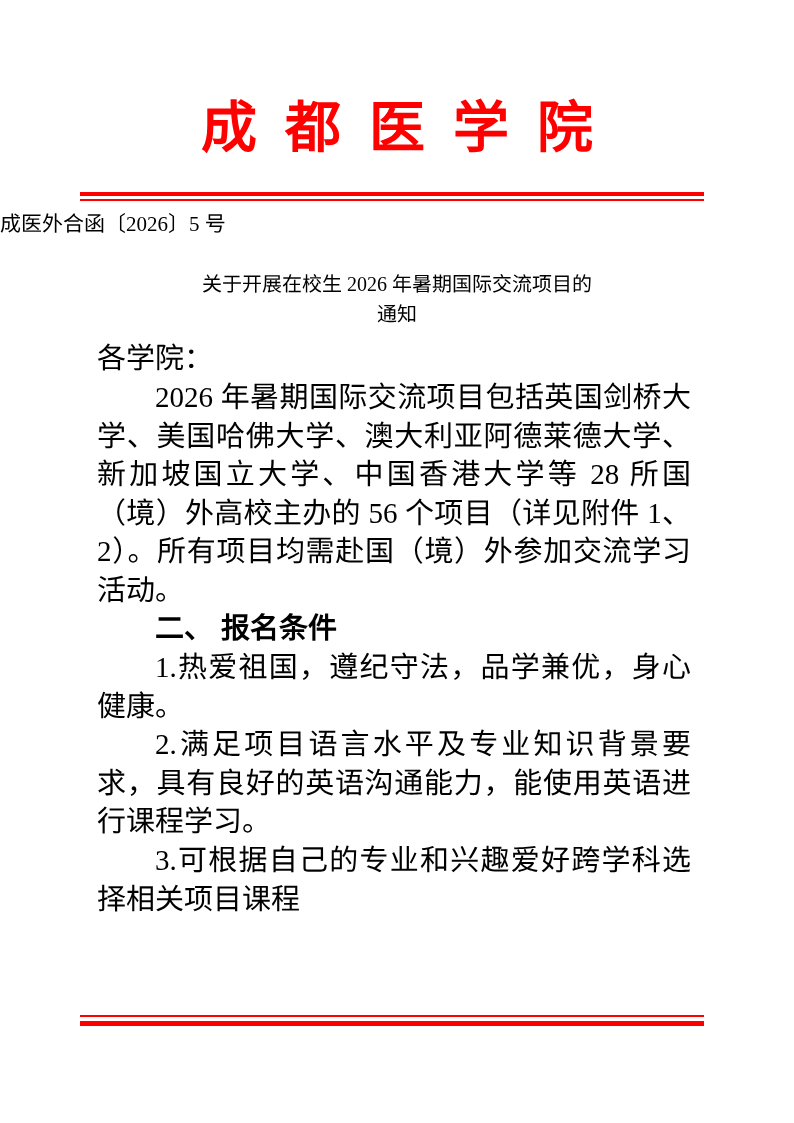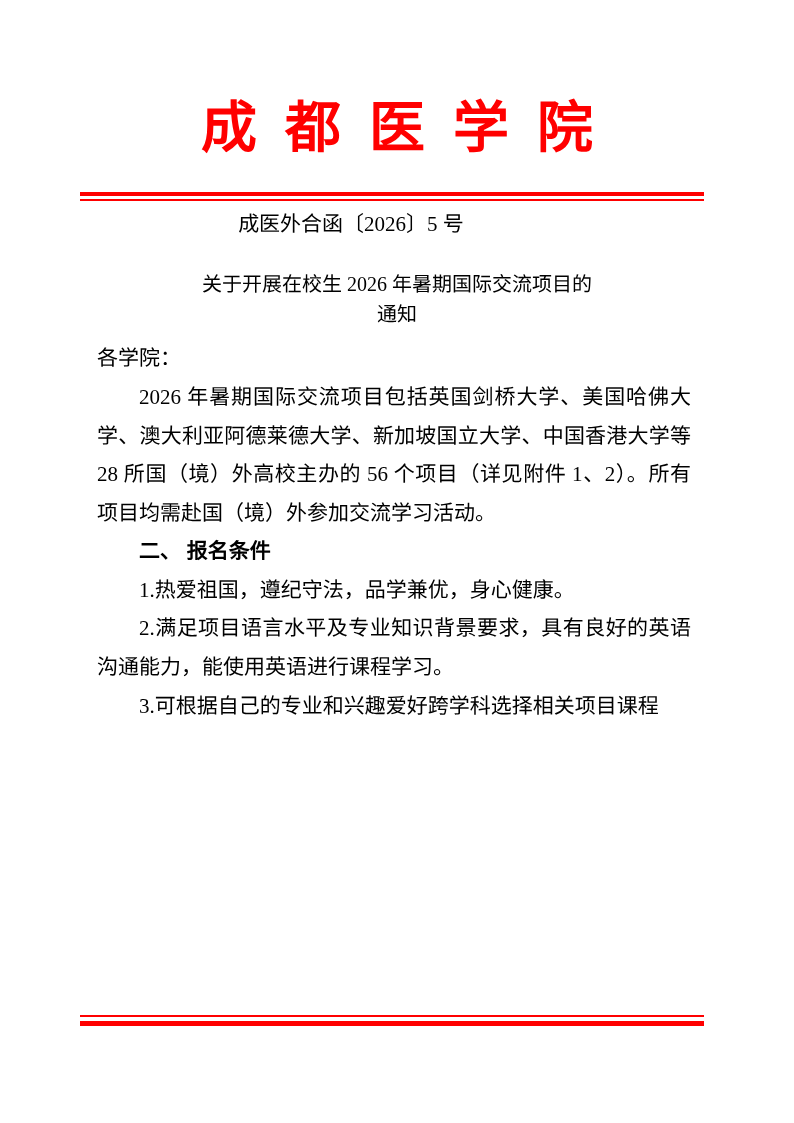--- a/index.html
+++ b/index.html
@@ -42,41 +42,41 @@
     left: 80px;
     right: 90px;
     top: 1015px;
   }
   .rule-bottom .bar-thick { height: 5px; }
 
   
   .doc-number {
     margin-top: 9px;
     padding-right: 92px;
-    text-align: center;
+    text-align: left;
     font-size: 21px;
     line-height: 1.35;
     color: #000000;
   }
 
   
   .doc-title {
     margin-top: 32px;
     text-align: center;
     font-size: 20px;
     line-height: 1.48;
     font-weight: normal;
     color: #000000;
     font-family: "Liberation Serif", "DejaVu Serif", serif;
   }
 
   
   .doc-body {
     margin: 10px 103px 0 97px;
-    font-size: 21px;
+    font-size: 29px;
     line-height: 38.6px;
     text-align: justify;
     color: #000000;
   }
   .doc-body p { margin: 0; }
   .indent { text-indent: 2em; }
   .section-heading {
     font-family: "Liberation Sans", "DejaVu Sans", sans-serif;
     font-weight: bold;
     text-indent: 2em;

